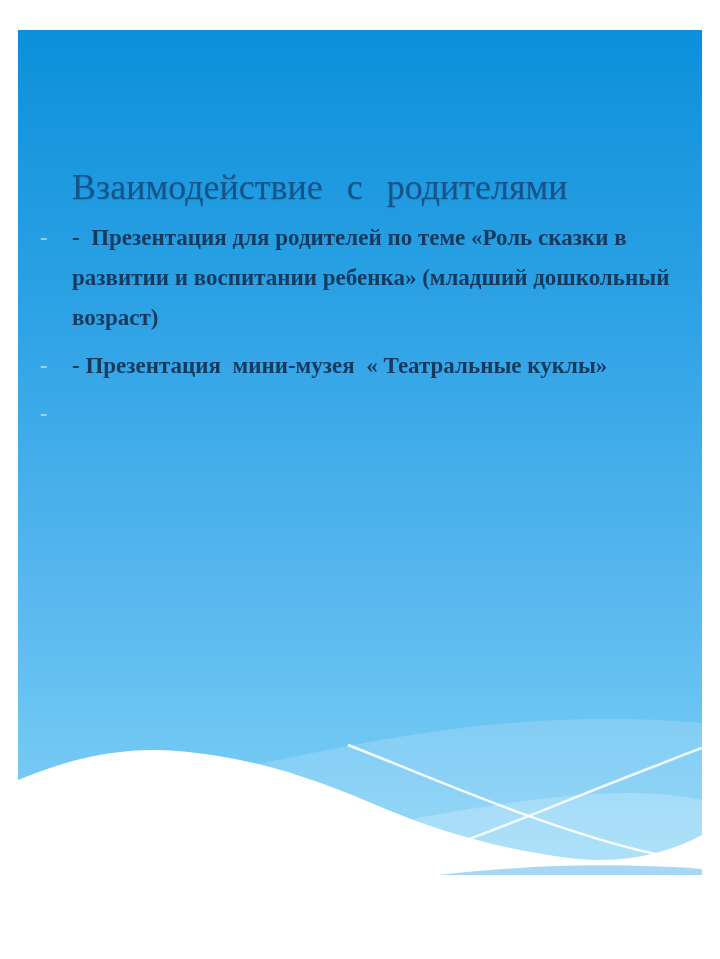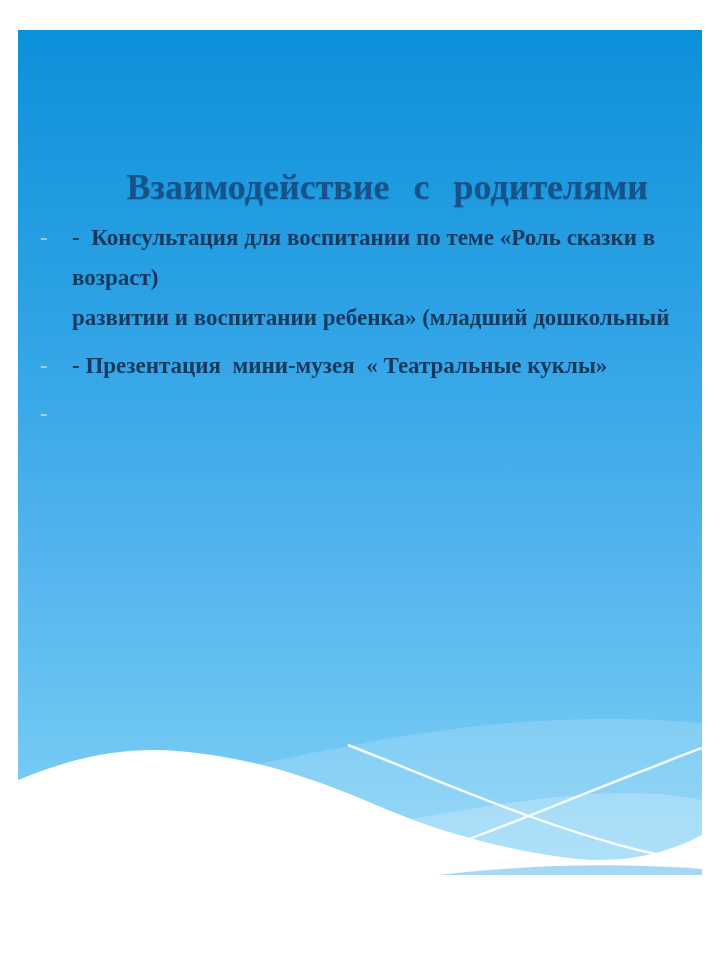--- a/index.html
+++ b/index.html
@@ -34,23 +34,23 @@
       #86d1f6 100%);
     overflow: hidden;
   }
   .content {
     position: relative;
     padding: 135px 54px 0 54px;
     z-index: 2;
   }
   .slide-title {
     margin: 0 0 8px 0;
-    text-align: right;
+    text-align: left;
     font-size: 36px;
-    font-weight: bold;
+    font-weight: normal;
     line-height: 45px;
     word-spacing: 15px;
     color: #155389;
     text-shadow: 0 1px 1px rgba(10,60,110,0.25);
   }
   .bullets {
     margin: 0;
     padding: 0;
     list-style: none;
     color: #16395e;
@@ -102,23 +102,23 @@
       <path d="M 420,190 C 520,179 600,178 684,184 L 684,190 Z" fill="rgba(150,208,242,0.85)"></path>
     </svg>
 
     <div class="content">
       <h1 class="slide-title">Взаимодействие с родителями</h1>
 
       <div class="bullets">
 
         <div class="item">
           <span class="marker">-</span>
-          <div class="line">-  Консультация для воспитании по теме «Роль сказки в</div>
+          <div class="line">-  Презентация для родителей по теме «Роль сказки в</div>
+          <div class="line">развитии и воспитании ребенка» (младший дошкольный</div>
           <div class="line">возраст)</div>
-          <div class="line">развитии и воспитании ребенка» (младший дошкольный</div>
         </div>
 
         <div class="item">
           <span class="marker">-</span>
           <div class="line">- Презентация  мини-музея  « Театральные куклы»</div>
         </div>
 
         <div class="item">
           <span class="marker">-</span>
         </div>

